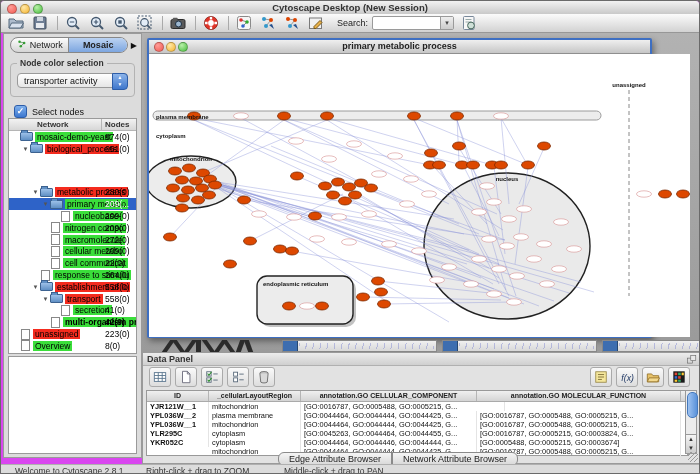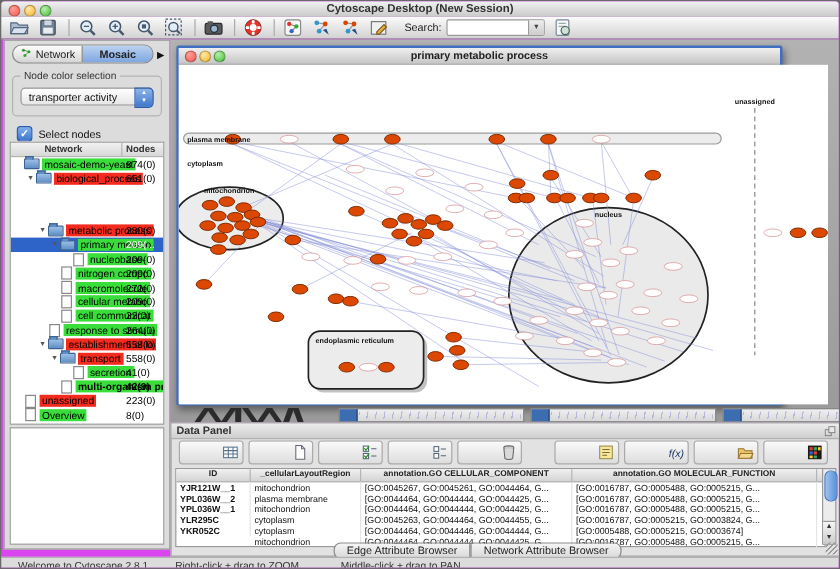--- a/index.html
+++ b/index.html
@@ -29,21 +29,21 @@
   .panel-header{height:13px;background:linear-gradient(#ececec,#cfcfcf);border-bottom:1px solid #b0b0b0;
     font-size:9px;font-weight:bold;color:#333;padding:1px 4px;box-sizing:border-box;position:relative;}
   .float-ic{position:absolute;right:3px;top:2px;}
   .cp-tabs-row{display:flex;align-items:center;margin:3px 4px 0 6px;}
   .seg{display:flex;border:1px solid #878787;border-radius:8px;overflow:hidden;height:14px;flex:1;
        background:linear-gradient(#fdfdfd,#d5d5d5);font-size:9px;color:#222;}
   .seg .sg{flex:1;display:flex;align-items:center;justify-content:center;gap:3px;}
   .seg .sg.sel{background:linear-gradient(#bcd3f2,#7da6e0);border-left:1px solid #878787;font-weight:bold;}
   .seg-arrow{font-size:8px;color:#111;margin-left:3px;}
   .groupbox{position:relative;margin:10px 6px 0 6px;border:1px solid #b3b3b3;border-radius:4px;height:32px;}
-  .groupbox .gb-label{position:absolute;top:-6px;left:6px;background:#dcdcdc;padding:0 3px;font-size:8.5px;font-weight:normal;color:#333;}
+  .groupbox .gb-label{position:absolute;top:-6px;left:6px;background:#dcdcdc;padding:0 3px;font-size:8.5px;font-weight:bold;color:#333;}
   .combo{position:absolute;left:6px;right:6px;top:9px;height:15px;background:linear-gradient(#fff,#e6e6e6);
     border:1px solid #9a9a9a;border-radius:4px;font-size:9px;color:#111;line-height:14px;padding-left:6px;box-sizing:border-box;}
   .combo .stepper{position:absolute;right:-1px;top:-1px;width:14px;height:15px;border-radius:0 4px 4px 0;
     background:linear-gradient(#8cb4ea,#3f77cc);border:1px solid #2d5da8;color:#fff;font-size:5px;line-height:7px;text-align:center;}
   .cb-row{display:flex;align-items:center;margin:8px 0 0 10px;gap:5px;}
   .cbox{width:11px;height:11px;border-radius:3px;background:linear-gradient(#7fb0ec,#3c77cf);
     border:1px solid #2b5ca9;color:#fff;font-size:9px;line-height:10px;text-align:center;font-weight:bold;}
   .cb-label{font-size:9px;color:#111;}
   .treebox{position:absolute;left:4px;right:4px;top:84px;bottom:103px;background:#fff;border:1px solid #9a9a9a;overflow:hidden;}
   .tree-colhdr{height:11px;background:linear-gradient(#f2f2f2,#d7d7d7);border-bottom:1px solid #b5b5b5;
@@ -74,21 +74,21 @@
   .glyphs i{position:absolute;top:0;width:5px;height:12px;background:#2b2b2b;}
   .sliver{position:absolute;top:1px;height:12px;background:linear-gradient(#f0f0f0,#d8d8d8);border:1px solid #888;box-sizing:border-box;}
   .sliver .bsq{position:absolute;left:0;top:0;width:14px;height:10px;background:#3c6db0;border-right:1px solid #26476f;}
   .sliver .scr{position:absolute;left:16px;right:2px;top:2px;bottom:2px;
      background:repeating-linear-gradient(100deg,rgba(90,100,200,.35) 0 1px,transparent 1px 7px);}
   
   .data-panel{position:absolute;left:141px;top:351px;width:559px;height:112px;background:#e2e2e2;
     border:1px solid #9a9a9a;box-sizing:border-box;}
   .dp-toolbar{position:absolute;left:0;top:13px;width:100%;height:22px;display:flex;align-items:center;padding:0 6px;box-sizing:border-box;}
   .dp-btn{width:20px;height:18px;border:1px solid #aaa;border-radius:3px;background:linear-gradient(#fafafa,#ddd);
-    margin-right:4px;display:inline-flex;align-items:center;justify-content:center;padding-left:32px;}
+    margin-right:4px;display:inline-flex;align-items:center;justify-content:center;}
   .dp-right{margin-left:auto;display:flex;}
   .dtable{position:absolute;left:3px;top:37px;width:540px;height:64px;background:#fff;border:1px solid #999;}
   .dhdr{display:flex;height:10px;background:linear-gradient(#f0f0f0,#d4d4d4);border-bottom:1px solid #aaa;
     font-size:7px;font-weight:bold;color:#222;}
   .dhdr div{border-right:1px solid #b5b5b5;text-align:center;overflow:hidden;white-space:nowrap;box-sizing:border-box;line-height:10px;}
   .drow{display:flex;height:9px;font-size:7.4px;color:#111;white-space:nowrap;}
   .drow div{border-right:1px solid #e4e4e4;overflow:hidden;padding-left:3px;box-sizing:border-box;line-height:9px;}
   .drow .c0{font-weight:bold;}
   .vscroll{position:absolute;right:3px;top:37px;width:12px;height:64px;background:#ececec;border:1px solid #999;box-sizing:border-box;}
   .vthumb{position:absolute;left:0.5px;top:1px;width:9px;height:24px;border-radius:5px;background:linear-gradient(90deg,#9ec2f0,#5a92da);border:1px solid #4579bd;}
@@ -640,21 +640,20 @@
       <div class="dhdr" id="dp-cols">
           <div style="width: 62px; flex: 0 0 62px;">ID</div>
           <div style="width: 92px; flex: 0 0 92px;">_cellularLayoutRegion</div>
           <div style="width: 176px; flex: 0 0 176px;">annotation.GO CELLULAR_COMPONENT</div>
           <div style="width: 204px; flex: 0 0 204px;">annotation.GO MOLECULAR_FUNCTION</div>
         </div>
       <div id="dp-rows">
           <div class="drow">
             <div class="c0" style="width: 62px; flex: 0 0 62px;">YJR121W__1</div>
             <div class="c1" style="width: 92px; flex: 0 0 92px;">mitochondrion</div>
-            <div class="c2" style="width: 176px; flex: 0 0 176px;">[GO:0045267, GO:0045261, GO:0044464, G...</div>
             <div class="c3" style="width: 204px; flex: 0 0 204px;">[GO:0016787, GO:0005488, GO:0005215, G...</div>
           </div>
           <div class="drow">
             <div class="c0" style="width: 62px; flex: 0 0 62px;">YPL036W__2</div>
             <div class="c1" style="width: 92px; flex: 0 0 92px;">plasma membrane</div>
             <div class="c2" style="width: 176px; flex: 0 0 176px;">[GO:0044464, GO:0044444, GO:0044425, G...</div>
             <div class="c3" style="width: 204px; flex: 0 0 204px;">[GO:0016787, GO:0005488, GO:0005215, G...</div>
           </div>
           <div class="drow">
             <div class="c0" style="width: 62px; flex: 0 0 62px;">YPL036W__1</div>

